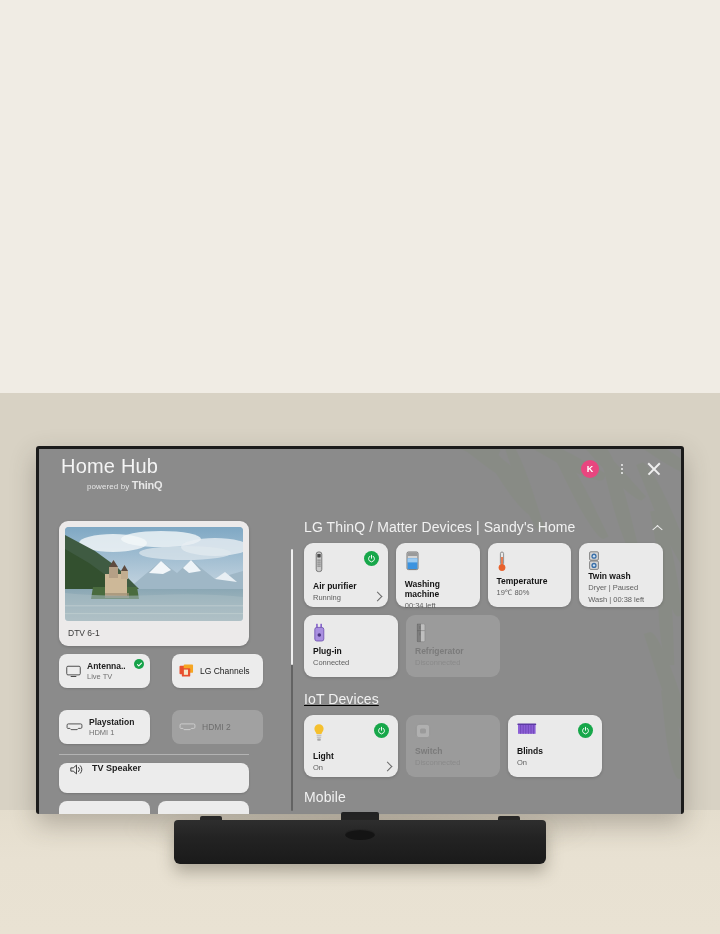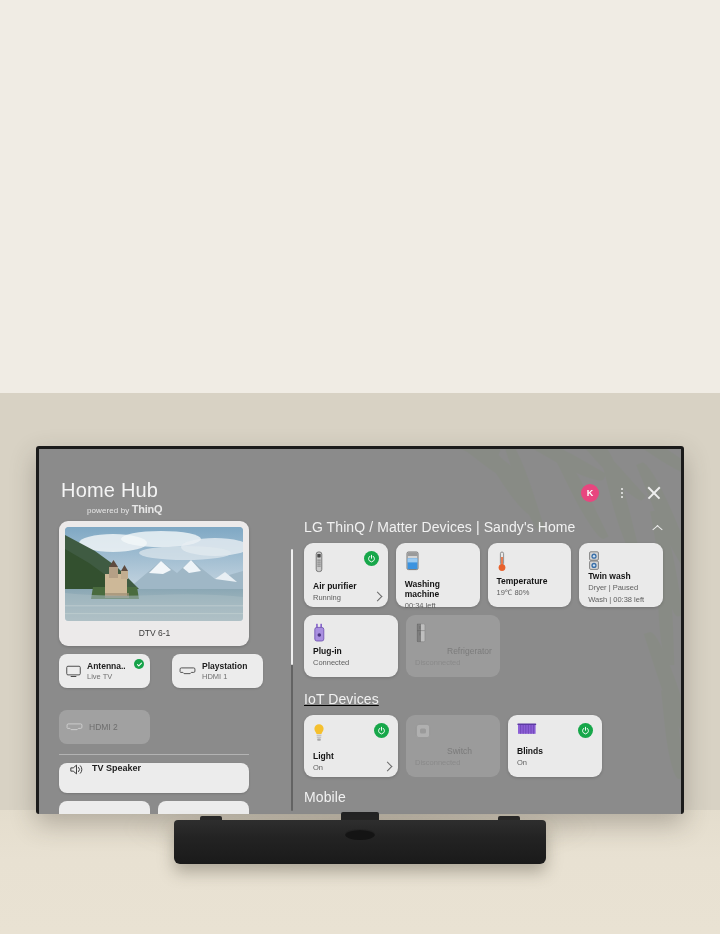--- a/index.html
+++ b/index.html
@@ -52,21 +52,21 @@
   }
 
   
   .hub {
     position: absolute; inset: 0;
     background: rgba(138,138,138,.86);
   }
 
   
   .hub-header {
-    position: absolute; left: 22px; top: 30px; right: 18px; height: 48px;
+    position: absolute; left: 22px; top: 6px; right: 18px; height: 48px;
   }
   .hub-title {
     font-size: 20px; color: #f4f4f4; font-weight: 400; letter-spacing: .2px;
     line-height: 22px;
   }
   .hub-sub {
     margin-top: 2px; font-size: 8px; color: #e7e7e7; letter-spacing: .1px;
     padding-left: 26px;
   }
   .hub-sub b { font-size: 11px; font-weight: 700; letter-spacing: -.2px; }
@@ -103,21 +103,21 @@
   }
   .tv-card {
     width: 190px; background: #eceaea; border-radius: 9px;
     padding: 6px 6px 0 6px; box-shadow: 0 1px 3px rgba(0,0,0,.18);
   }
   .tv-thumb {
     width: 178px; height: 94px; border-radius: 4px; overflow: hidden; position: relative;
     background: #8fb6c9;
   }
   .tv-label {
-    font-size: 8.5px; color: #3a3a3a; padding: 7px 2px 8px 3px; text-align: center;
+    font-size: 8.5px; color: #3a3a3a; padding: 7px 2px 8px 3px;
   }
   .src-grid {
     margin-top: 8px; width: 190px;
     display: grid; grid-template-columns: 91px 91px; gap: 22px;
   }
   .src-tile {
     height: 34px; border-radius: 8px; background: #ececec;
     display: flex; align-items: center; gap: 6px; padding: 0 7px;
     position: relative; box-shadow: 0 1px 2px rgba(0,0,0,.15);
   }
@@ -178,21 +178,21 @@
   .row { display: flex; gap: 8px; margin-bottom: 8px; }
 
   .dev {
     background: #eaeaea; border-radius: 9px; padding: 8px 9px 9px;
     position: relative; box-shadow: 0 1px 3px rgba(0,0,0,.18);
     display: flex; flex-direction: column; justify-content: space-between;
   }
   .dev.dim { background: rgba(170,170,170,.52); box-shadow: none; }
   .dev .icon-row { height: 26px; display: flex; align-items: flex-start; justify-content: space-between; }
   .dev-name { font-size: 8.5px; font-weight: 700; color: #141414; }
-  .dev.dim .dev-name { color: #7b7b7b; font-weight: 400; margin-left: 32px; }
+  .dev.dim .dev-name { color: #7b7b7b; font-weight: 700; }
   .dev-sub  { font-size: 7.5px; color: #5e5e5e; margin-top: 2px; line-height: 10px; }
   .dev.dim .dev-sub { color: #8a8a8a; }
   .dev-foot { position: relative; }
   .arrow {
     position: absolute; right: -2px; bottom: 3px; width: 7px; height: 7px;
     border-right: 1.4px solid #6a6a6a; border-top: 1.4px solid #6a6a6a;
     transform: rotate(45deg);
   }
   .pwr {
     width: 15px; height: 15px; border-radius: 50%; background: #17a74a;
@@ -329,20 +329,29 @@
               <div class="src-name">Antenna..</div>
               <div class="src-sub">Live TV</div>
             </div>
             <div class="chk">
               <svg viewBox="0 0 12 12">
                   <path d="M2.5 6.2 L4.8 8.4 L9.4 3.6" fill="none" stroke="#fff" stroke-width="1.8" stroke-linecap="round" stroke-linejoin="round"></path>
                 </svg>
             </div>
           </div>
 
+          <div class="src-tile">
+            <svg width="15" height="14" viewBox="0 0 16 15">
+              <rect x="0.5" y="2" width="10" height="9" rx="1" fill="#e8502e"></rect>
+              <rect x="5" y="0.5" width="10" height="9" rx="1" fill="#f5a623"></rect>
+              <rect x="3" y="4.5" width="9" height="9" rx="1" fill="#e8502e"></rect>
+              <rect x="5.2" y="6" width="4.4" height="5.6" fill="#f4e7c8"></rect>
+            </svg>
+            <div class="src-center">LG Channels</div>
+          </div>
 
           <div class="src-tile">
             <svg width="17" height="12" viewBox="0 0 22 14">
               <path d="M3 3 h16 a1.6 1.6 0 0 1 1.6 1.6 v2.6 a1.6 1.6 0 0 1 -1.6 1.6 h-3 l-1.6 1.6 h-7.8 l-1.6 -1.6 h-3 A1.6 1.6 0 0 1 1.4 7.2 V4.6 A1.6 1.6 0 0 1 3 3 z" fill="none" stroke="#4a4a4a" stroke-width="1.2"></path>
             </svg>
             <div class="src-txt">
               <div class="src-name">Playstation</div>
               <div class="src-sub">HDMI 1</div>
             </div>
           </div>

